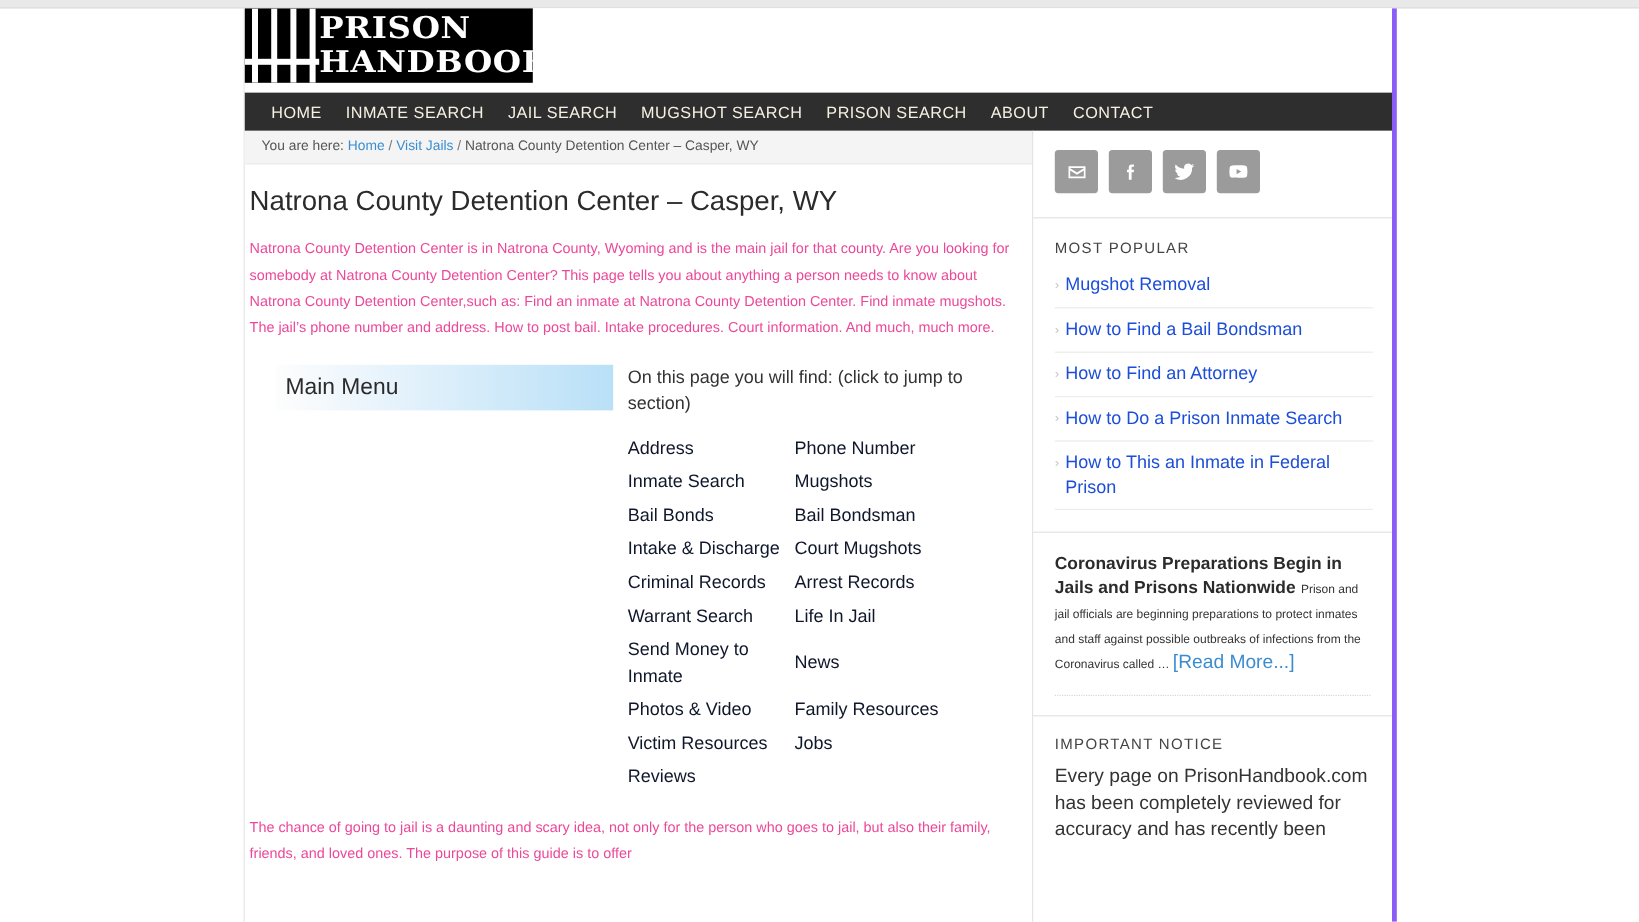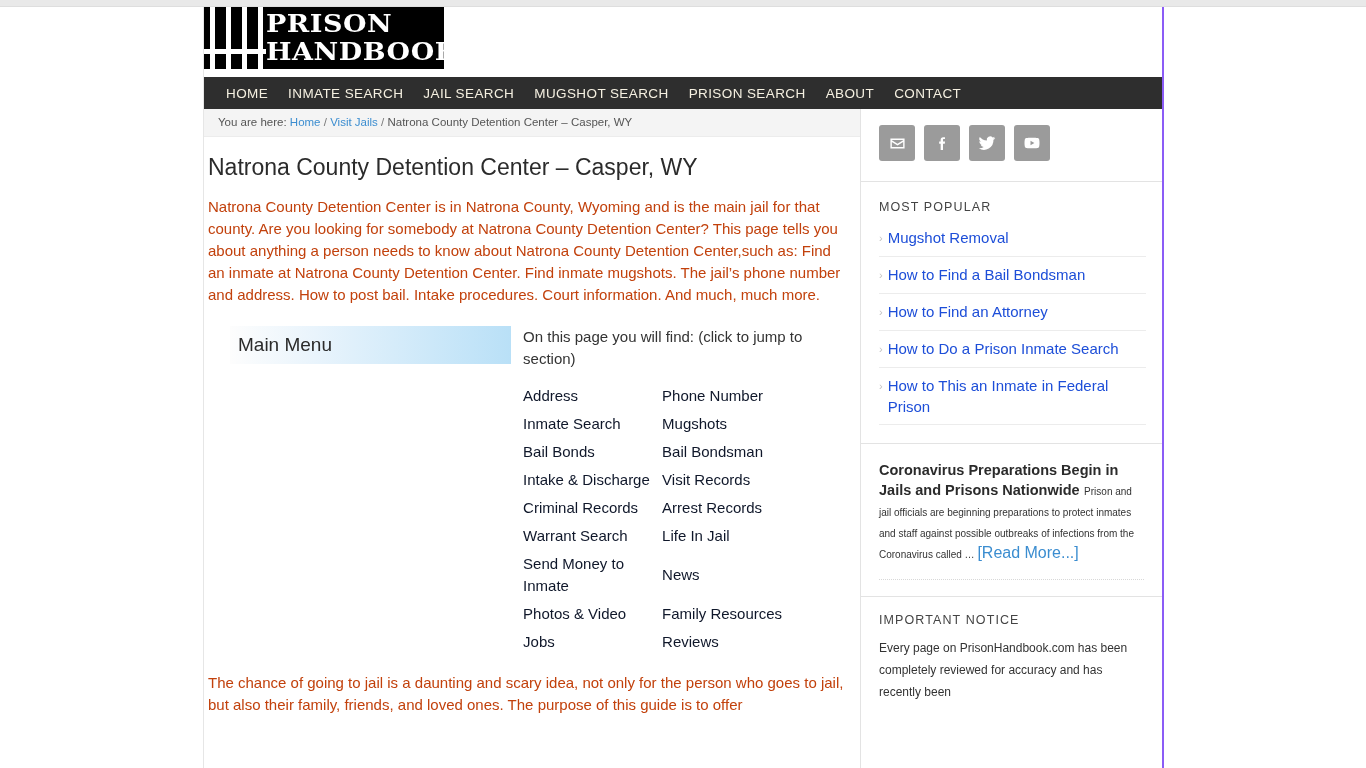--- a/index.html
+++ b/index.html
@@ -16,21 +16,21 @@
     background: #e9e9e9;
     border-bottom: 1px solid #dedede;
   }
   #page {
     position: absolute;
     top: 7px; left: 203px;
     width: 961px;
     height: 761px;
     background: #ffffff;
     border-left: 1px solid #e6e6e6;
-    border-right: 2px solid #8b5cf6;
+    border-right: 4px solid #8b5cf6;
   }
   
   #header {
     height: 70px;
     background: #ffffff;
     position: relative;
   }
   #logo {
     position: absolute;
     left: 0px; top: 0px;
@@ -98,23 +98,23 @@
   
   #entry { padding: 10px 14px 0 4px; }
   h1#entry-title {
     font-size: 23px;
     font-weight: normal;
     color: #2b2b2b;
     margin: 6px 0 14px 0;
     line-height: 29px;
   }
   p.body-text {
-    font-size: 15px;
-    line-height: 22px;
-    color: #c2410c;
+    font-size: 12px;
+    line-height: 22px;
+    color: #ec4899;
     margin: 0 0 16px 0;
   }
   
   #twocol { display: flex; margin-top: 20px; }
   #menu-col { width: 322px; }
   #mainmenu-box {
     margin-left: 22px;
     width: 281px;
     height: 38px;
     background: linear-gradient(to right, #fdfdfd 0%, #e9f4fc 30%, #b9e0f7 100%);
@@ -206,21 +206,21 @@
     font-size: 10px;
     color: #333333;
     line-height: 20px;
     margin: 0;
     display: inline;
   }
   .read-more { color: #3b8dd0; text-decoration: none; cursor: pointer; }
   #news-rule { border-top: 1px dotted #d8d8d8; margin-top: 14px; }
   #notice-widget { padding: 16px 18px 10px 18px; }
   .notice-text {
-    font-size: 12px;
+    font-size: 16px;
     line-height: 22px;
     color: #333333;
     margin: 10px 0 1px 0;
   }
 </style>
 </head>
 <body>
 
 <div id="top-strip"></div>
 
@@ -280,29 +280,30 @@
           <div id="links-col">
             <div id="onthispage">On this page you will find: (click to jump to section)</div>
             <div id="link-grid">
               <a class="jump-link">Address</a>
               <a class="jump-link">Phone Number</a>
               <a class="jump-link">Inmate Search</a>
               <a class="jump-link">Mugshots</a>
               <a class="jump-link">Bail Bonds</a>
               <a class="jump-link">Bail Bondsman</a>
               <a class="jump-link">Intake &amp; Discharge</a>
-              <a class="jump-link">Visit Records</a>
+              <a class="jump-link">Court Mugshots</a>
               <a class="jump-link">Criminal Records</a>
               <a class="jump-link">Arrest Records</a>
               <a class="jump-link">Warrant Search</a>
               <a class="jump-link">Life In Jail</a>
               <a class="jump-link">Send Money to Inmate</a>
               <a class="jump-link">News</a>
               <a class="jump-link">Photos &amp; Video</a>
               <a class="jump-link">Family Resources</a>
+              <a class="jump-link">Victim Resources</a>
               <a class="jump-link">Jobs</a>
               <a class="jump-link">Reviews</a>
             </div>
           </div>
 
         </div>
 
         <p class="body-text" style="margin-top:16px">The chance of going to jail is a daunting and scary idea, not only for the person who goes to jail, but also their family, friends, and loved ones. The purpose of this guide is to offer</p>
       </div>
     </div>

